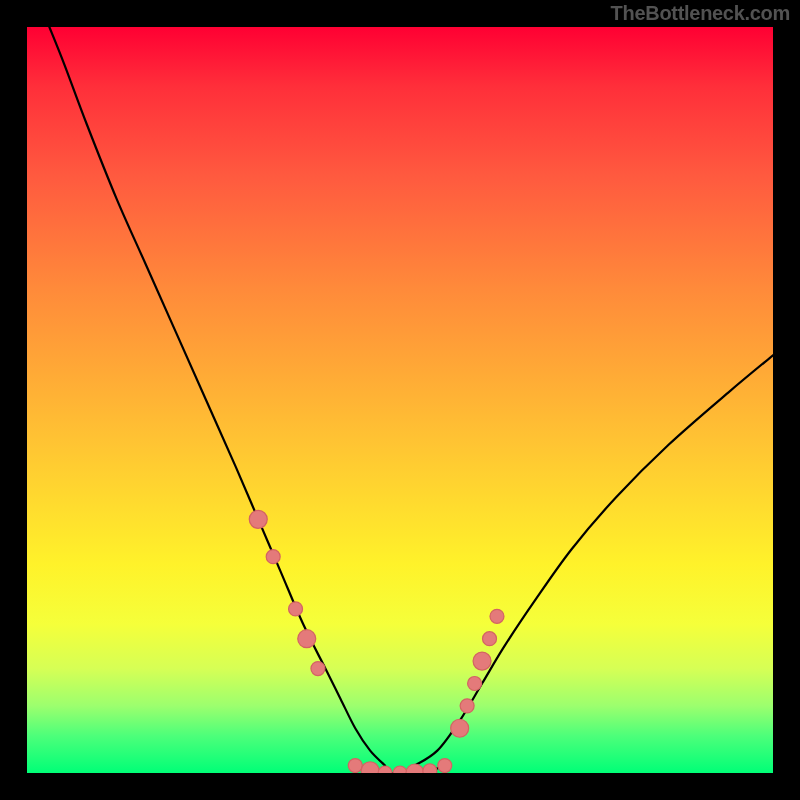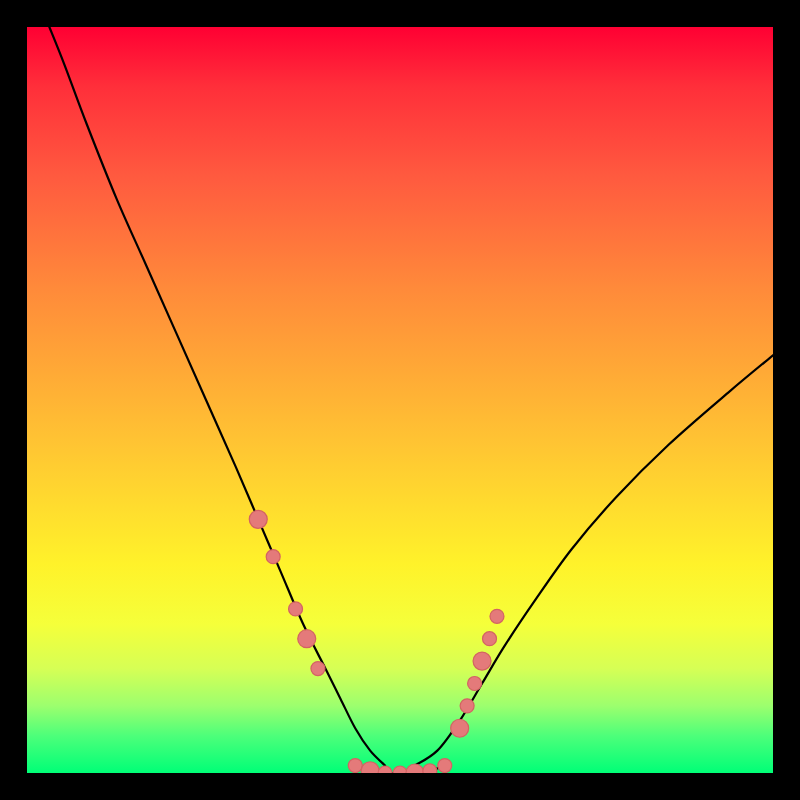--- a/index.html
+++ b/index.html
@@ -65,20 +65,21 @@
   .marker {
     fill: #e47a7a;
     stroke: #d36363;
     stroke-width: 1.2;
   }
 </style>
 </head>
 <body>
 
 <div class="frame">
+  <div class="watermark">TheBottleneck.com</div>
 
   <div class="plot-area">
     <svg class="curves" viewBox="0 0 746 746" preserveAspectRatio="none">
       <g>
           <path class="curve-path" d="M 22.38,0 C 24.866666666666667,6.216666666666678 31.08333333333334,21.13666666666673 37.300000000000004,37.30000000000007 C 43.51666666666667,53.46333333333341 50.97666666666667,74.60000000000002 59.68,96.98000000000002 C 68.38333333333333,119.36000000000001 79.57333333333332,147.9566666666667 89.52,171.58000000000004 C 99.46666666666667,195.20333333333338 109.41333333333333,216.33999999999997 119.36,238.71999999999997 C 129.30666666666667,261.09999999999997 139.25333333333336,283.48 149.20000000000002,305.86 C 159.14666666666668,328.24 169.09333333333333,350.62 179.04,373 C 188.98666666666665,395.38 200.17666666666668,420.2466666666667 208.88000000000002,440.14000000000004 C 217.58333333333337,460.03333333333336 223.79999999999998,474.9533333333334 231.26,492.36 C 238.72,509.76666666666665 246.18,527.1733333333333 253.64000000000001,544.5799999999999 C 261.1,561.9866666666666 268.56,580.6366666666667 276.02,596.8 C 283.47999999999996,612.9633333333333 292.1833333333334,629.1266666666666 298.40000000000003,641.56 C 304.6166666666667,653.9933333333333 308.3466666666667,661.4533333333333 313.32,671.4 C 318.2933333333333,681.3466666666667 323.26666666666665,692.5366666666666 328.24,701.24 C 333.21333333333337,709.9433333333334 338.1866666666667,717.4033333333333 343.16,723.62 C 348.1333333333333,729.8366666666667 355.5933333333333,736.0533333333333 358.08,738.54"></path>
           <path class="curve-path" d="M 387.92,738.54 C 391.65000000000003,736.0533333333333 402.84000000000003,731.08 410.3,723.62 C 417.76,716.16 425.21999999999997,704.97 432.67999999999995,693.78 C 440.13999999999993,682.5899999999999 447.6,668.9133333333334 455.06,656.48 C 462.52,644.0466666666666 468.7366666666667,632.8566666666666 477.44,619.18 C 486.1433333333333,605.5033333333333 496.09000000000003,590.5833333333333 507.28000000000003,574.42 C 518.47,558.2566666666667 530.9033333333334,539.6066666666667 544.58,522.2 C 558.2566666666667,504.7933333333334 573.1766666666667,487.3866666666667 589.34,469.98 C 605.5033333333333,452.5733333333333 622.91,435.16666666666663 641.56,417.76 C 660.2099999999999,400.35333333333335 683.8333333333334,380.46000000000004 701.24,365.54 C 718.6466666666666,350.62 738.54,334.45666666666665 746,328.23999999999995"></path>
           <path class="curve-path" d="M 328.24,738.54 C 330.7266666666667,739.4103333333333 338.1866666666667,742.5186666666666 343.16,743.762 C 348.1333333333333,745.0053333333333 353.1066666666667,745.627 358.08,746 C 363.0533333333333,746.373 368.02666666666664,746 373,746 C 377.97333333333336,746 382.94666666666666,746.373 387.92,746 C 392.8933333333334,745.627 397.8666666666667,745.0053333333333 402.84000000000003,743.762 C 407.8133333333334,742.5186666666666 415.27333333333337,739.4103333333333 417.76000000000005,738.54"></path>
         </g>
       <g>
           <circle class="marker" cx="231.26" cy="492.36" r="9"></circle>

